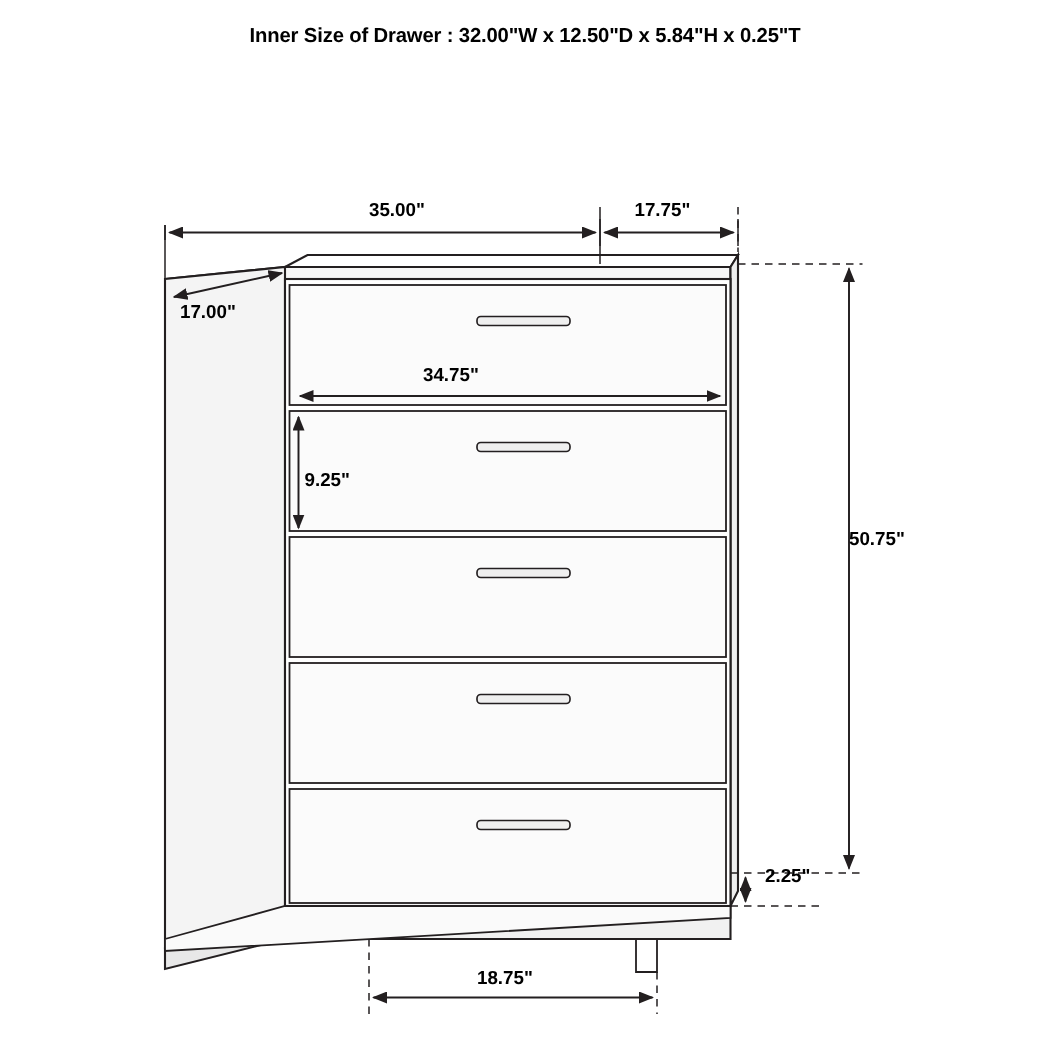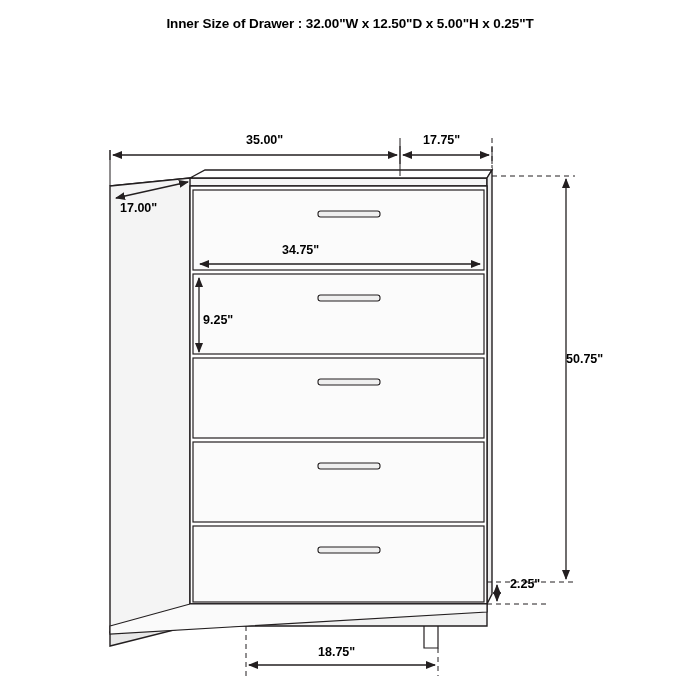--- a/index.html
+++ b/index.html
@@ -41,21 +41,21 @@
     font-weight: bold;
     color: #000;
     white-space: nowrap;
   }
 </style>
 </head>
 <body>
 
 <div id="stage">
 
-  <div class="title">Inner Size of Drawer : 32.00"W x 12.50"D x 5.00"H x 0.25"T</div>
+  <div class="title">Inner Size of Drawer : 32.00"W x 12.50"D x 5.84"H x 0.25"T</div>
 
   <svg width="700" height="700" viewBox="0 0 700 700">
     <defs>
       <marker id="arrHead" markerWidth="10" markerHeight="8" refX="9" refY="4" orient="auto" markerUnits="userSpaceOnUse">
         <path d="M0,0 L10,4 L0,8 z" fill="#231f20"></path>
       </marker>
       <marker id="arrTail" markerWidth="10" markerHeight="8" refX="1" refY="4" orient="auto" markerUnits="userSpaceOnUse">
         <path d="M10,0 L0,4 L10,8 z" fill="#231f20"></path>
       </marker>
     </defs>

